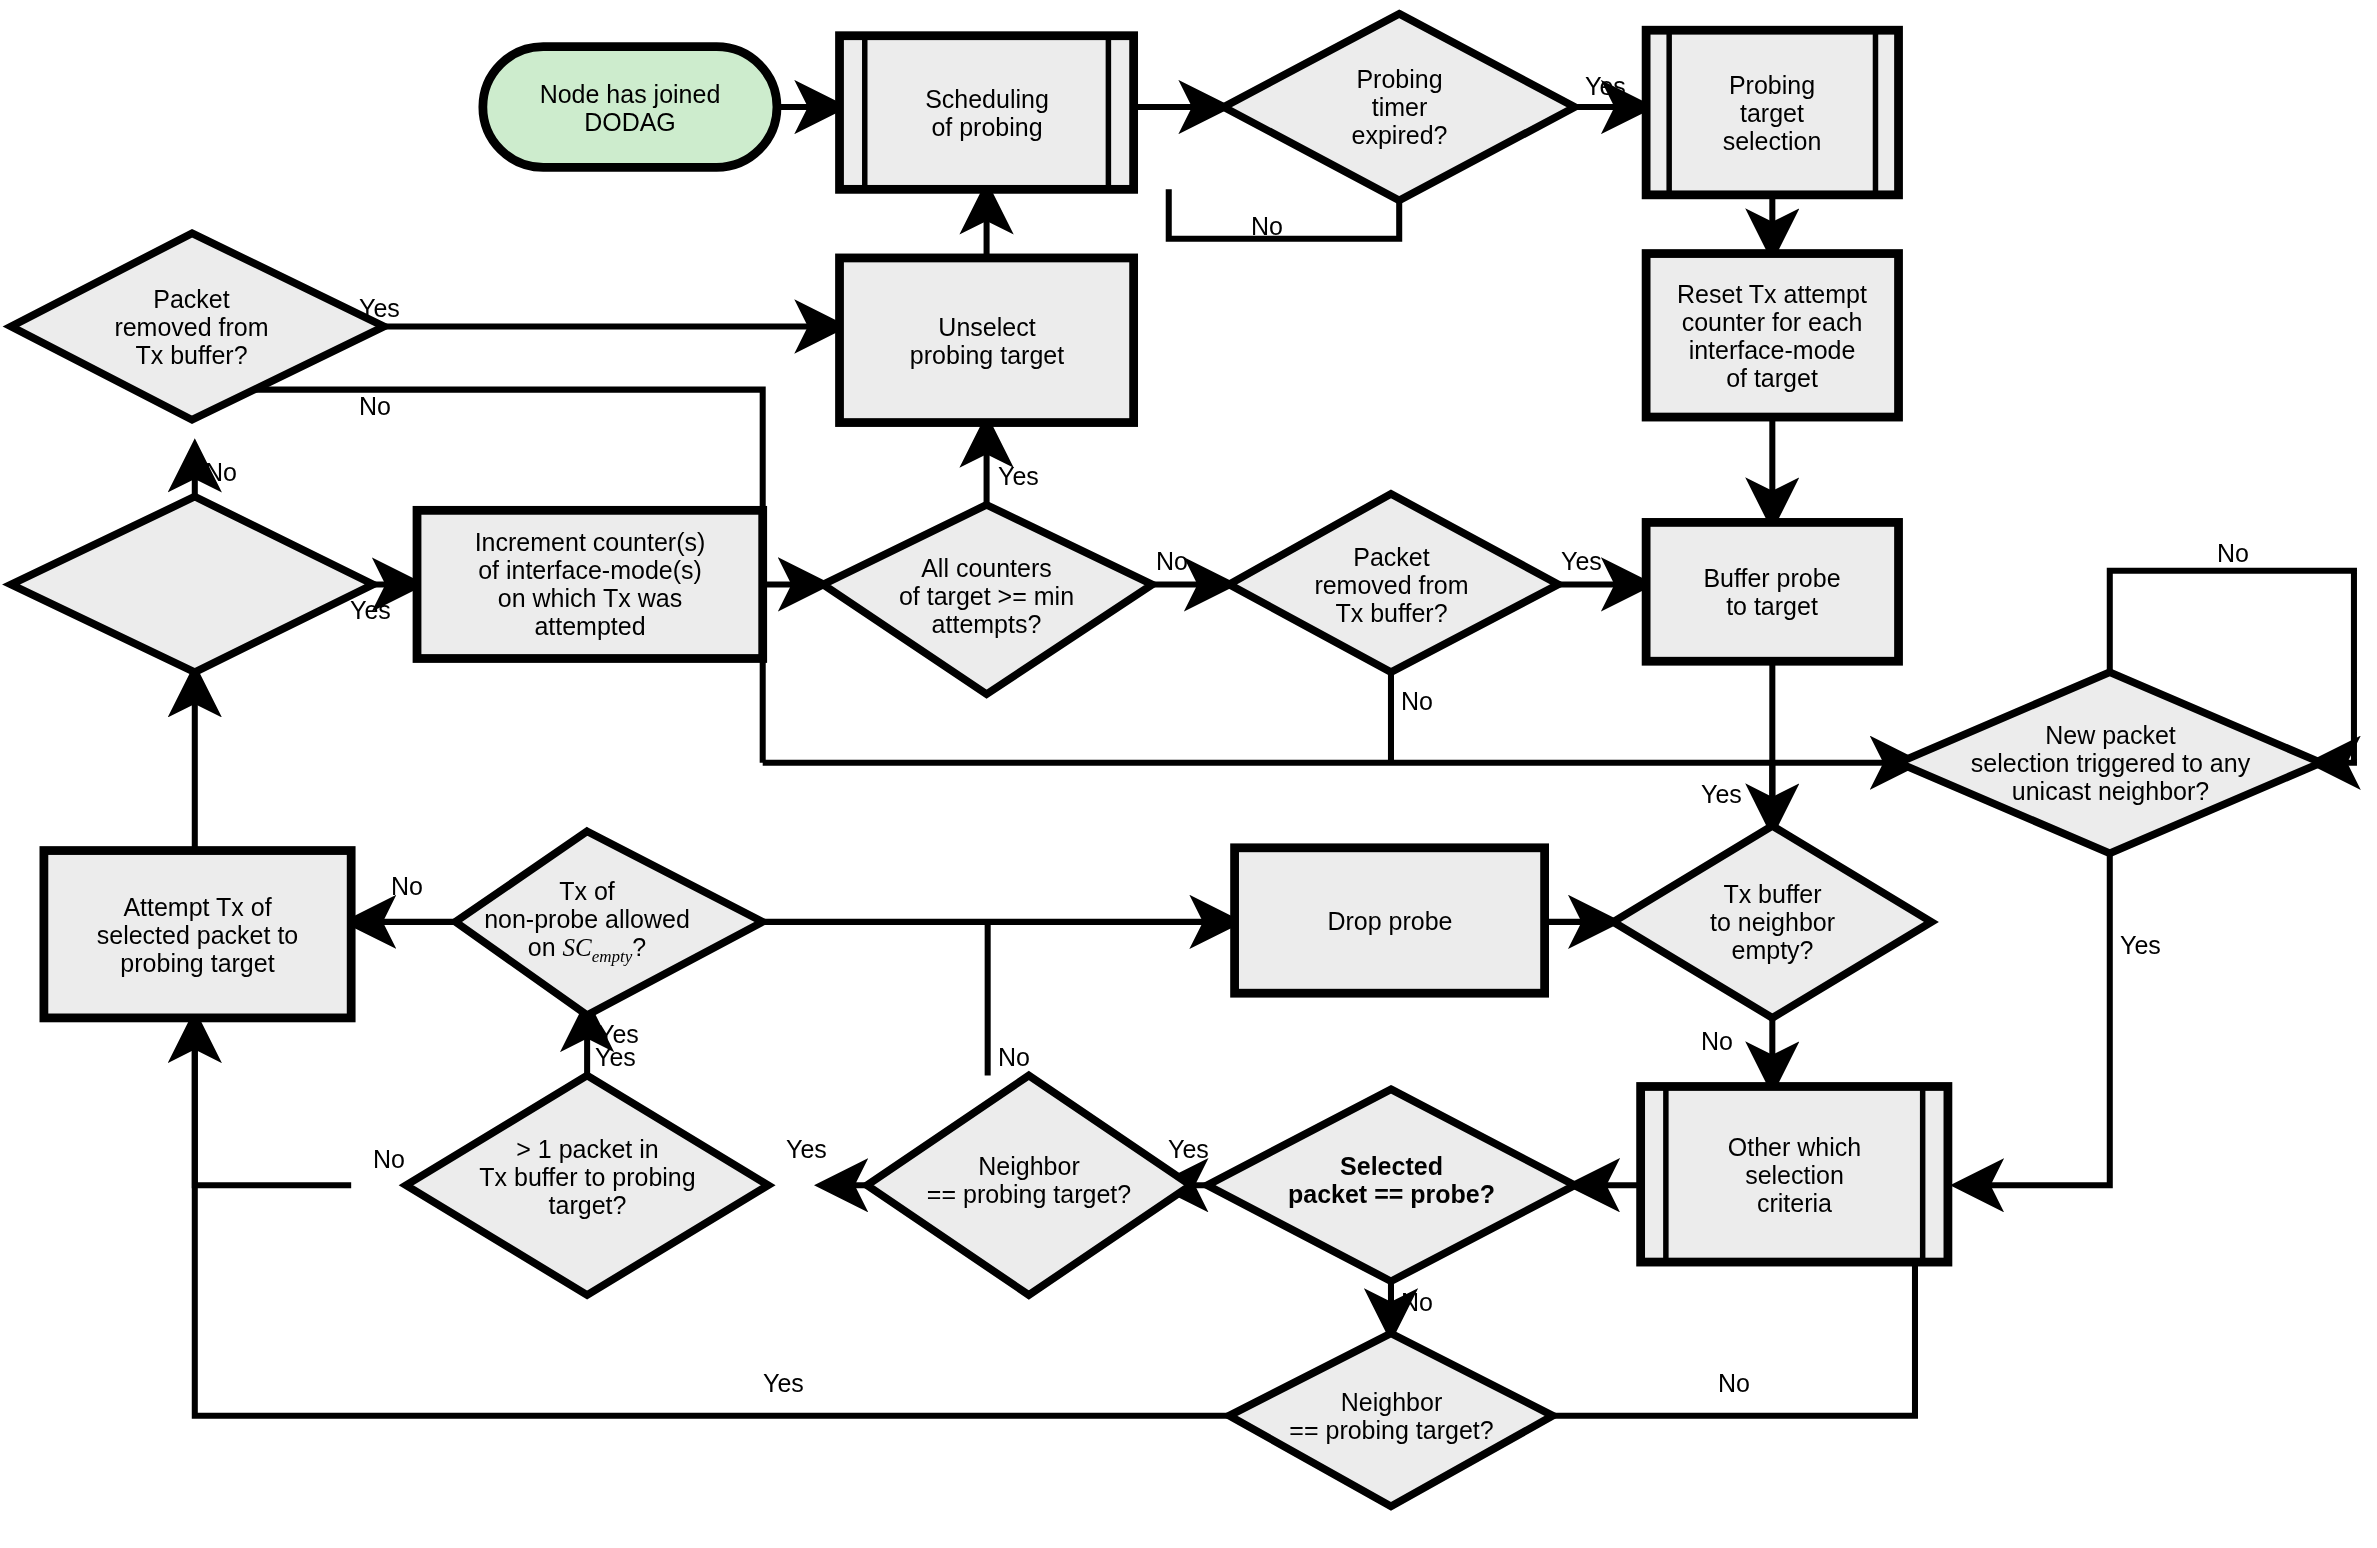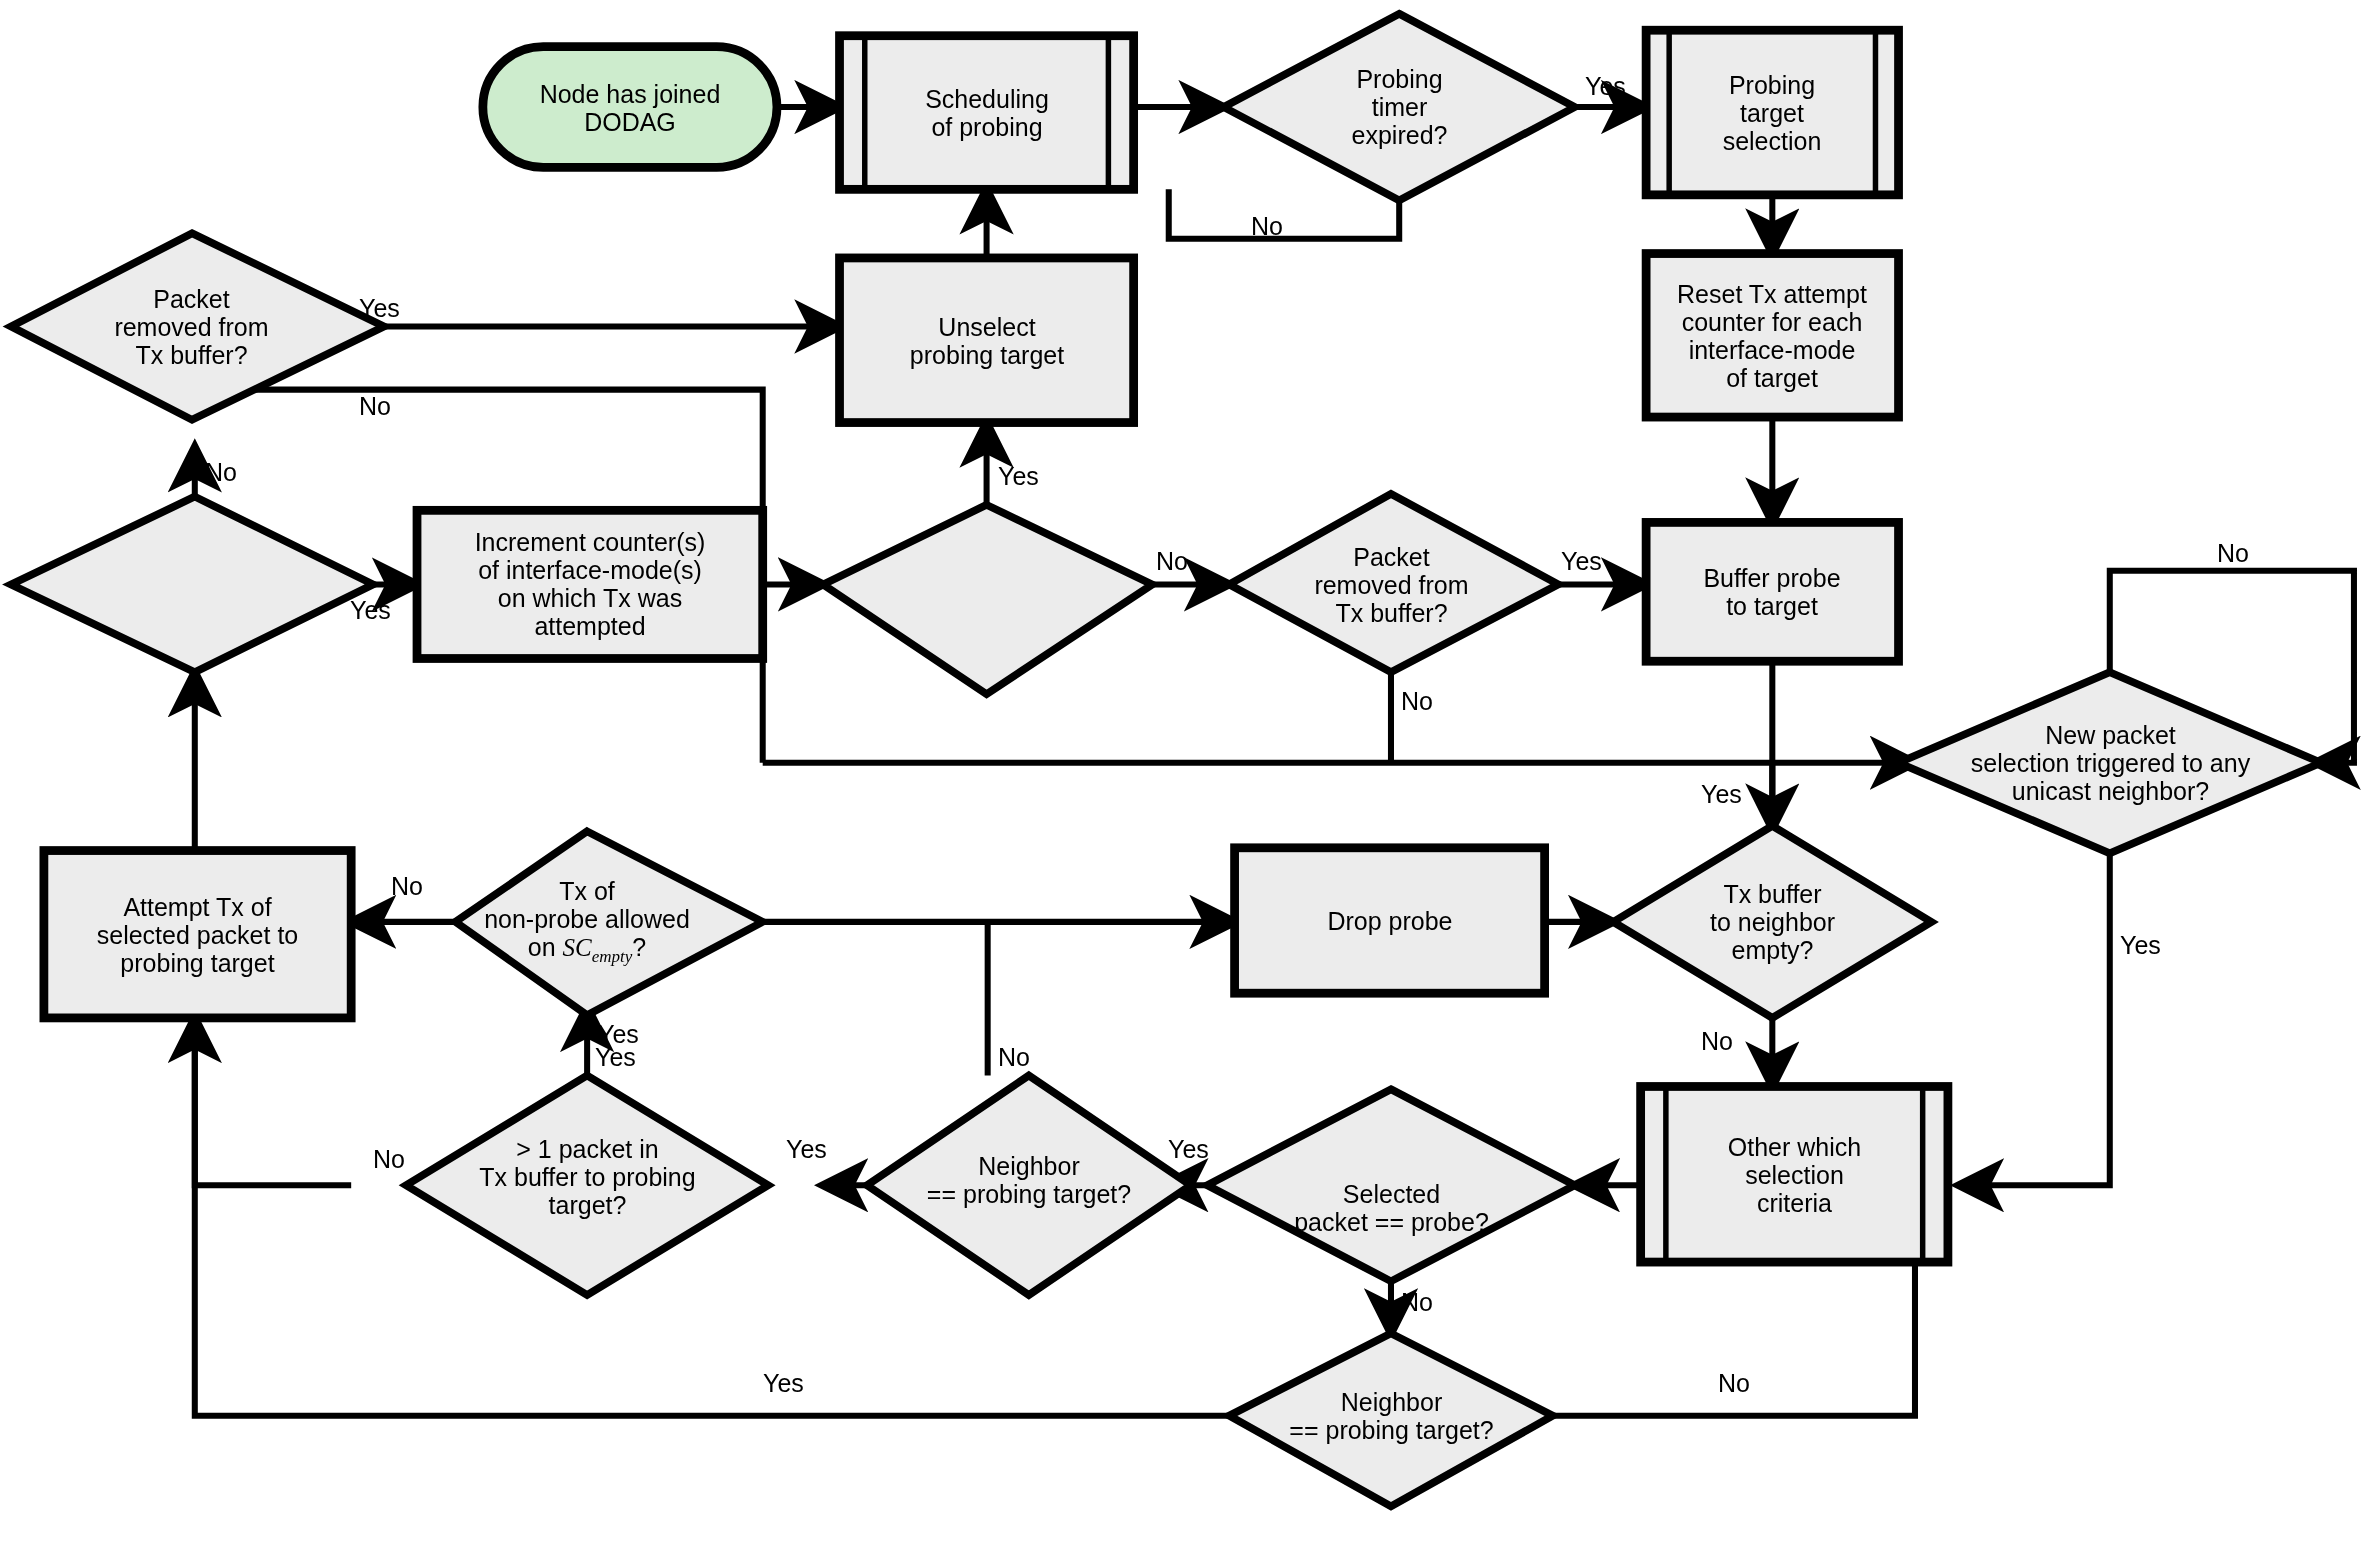--- a/index.html
+++ b/index.html
@@ -187,40 +187,43 @@
 to target</div>
   <div class="nodeLabel" style="left:60px;top:244px;width:263px;height:165px;">Packet
 removed from
 Tx buffer?</div>
   <div class="nodeLabel" style="left:840px;top:258px;width:294px;height:165px;">Unselect
 probing target</div>
   <div class="nodeLabel" style="left:417px;top:510px;width:346px;height:148px;">Increment counter(s)
 of interface-mode(s)
 on which Tx was
 attempted</div>
+  <div class="nodeLabel" style="left:845px;top:516px;width:283px;height:159px;">All counters
+of target &gt;= min
+attempts?</div>
   <div class="nodeLabel" style="left:1260px;top:502px;width:263px;height:165px;">Packet
 removed from
 Tx buffer?</div>
   <div class="nodeLabel" style="left:1921px;top:683px;width:379px;height:159px;">New packet
 selection triggered to any
 unicast neighbor?</div>
   <div class="nodeLabel" style="left:44px;top:851px;width:307px;height:167px;">Attempt Tx of
 selected packet to
 probing target</div>
   <div class="nodeLabel" style="left:469px;top:842px;width:236px;height:159px;"><span>Tx of<br>non-probe allowed<br>on <span class="ital">SC</span><span class="ital sub">empty</span>?</span></div>
   <div class="nodeLabel" style="left:1235px;top:848px;width:310px;height:145px;">Drop probe</div>
   <div class="nodeLabel" style="left:1652px;top:837px;width:241px;height:170px;">Tx buffer
 to neighbor
 empty?</div>
   <div class="nodeLabel" style="left:434px;top:1089px;width:307px;height:176px;">&gt; 1 packet in
 Tx buffer to probing
 target?</div>
   <div class="nodeLabel" style="left:881px;top:1103px;width:296px;height:154px;">Neighbor
 == probing target?</div>
-  <div class="nodeLabel" style="left:1227px;top:1131px;width:329px;height:154px;">Selected
+  <div class="nodeLabel" style="left:1227px;top:1103px;width:329px;height:154px;font-weight:bold;">Selected
 packet == probe?</div>
   <div class="nodeLabel" style="left:1666px;top:1087px;width:257px;height:176px;">Other which
 selection
 criteria</div>
   <div class="nodeLabel" style="left:1238px;top:1342px;width:307px;height:148px;">Neighbor
 == probing target?</div>
 
   <div class="edgeLabel" style="left:1585px;top:74px;">Yes</div>
   <div class="edgeLabel" style="left:1251px;top:214px;">No</div>
   <div class="edgeLabel" style="left:359px;top:296px;">Yes</div>

